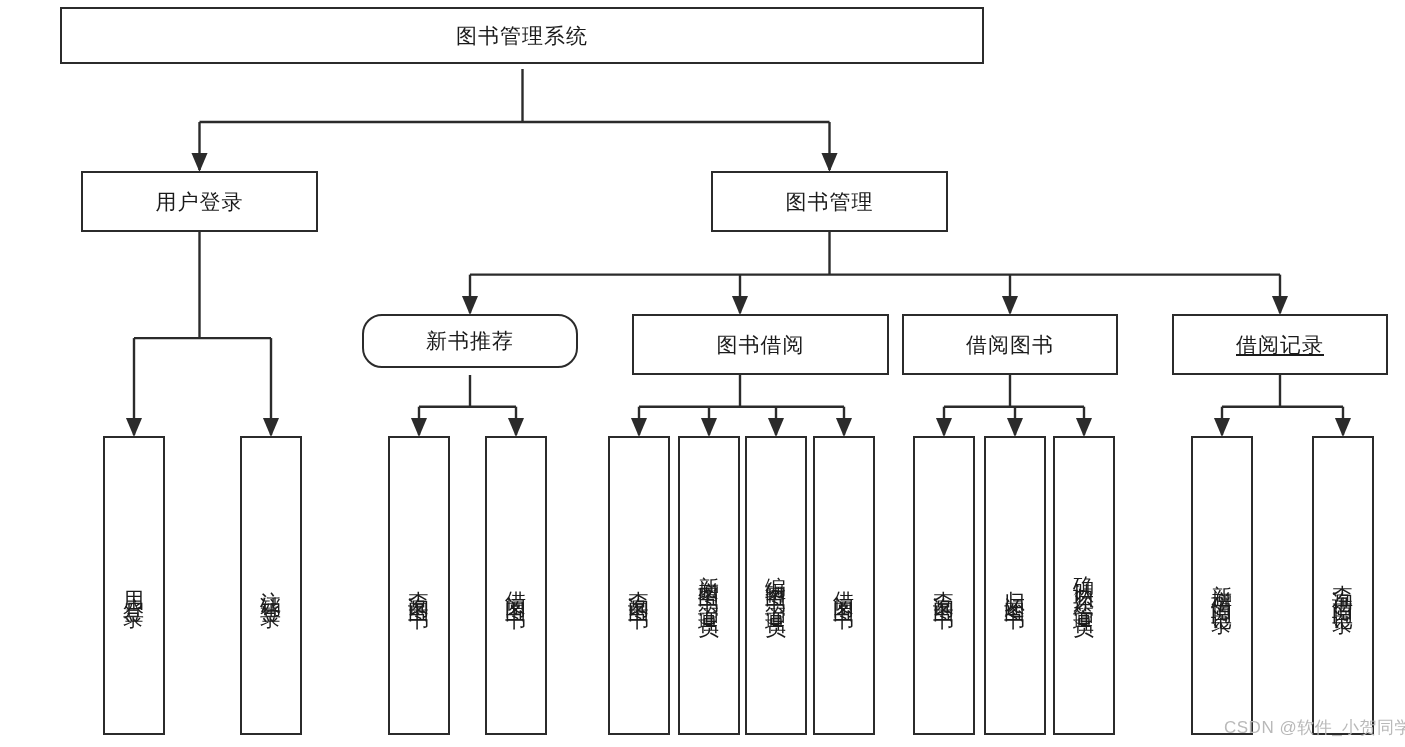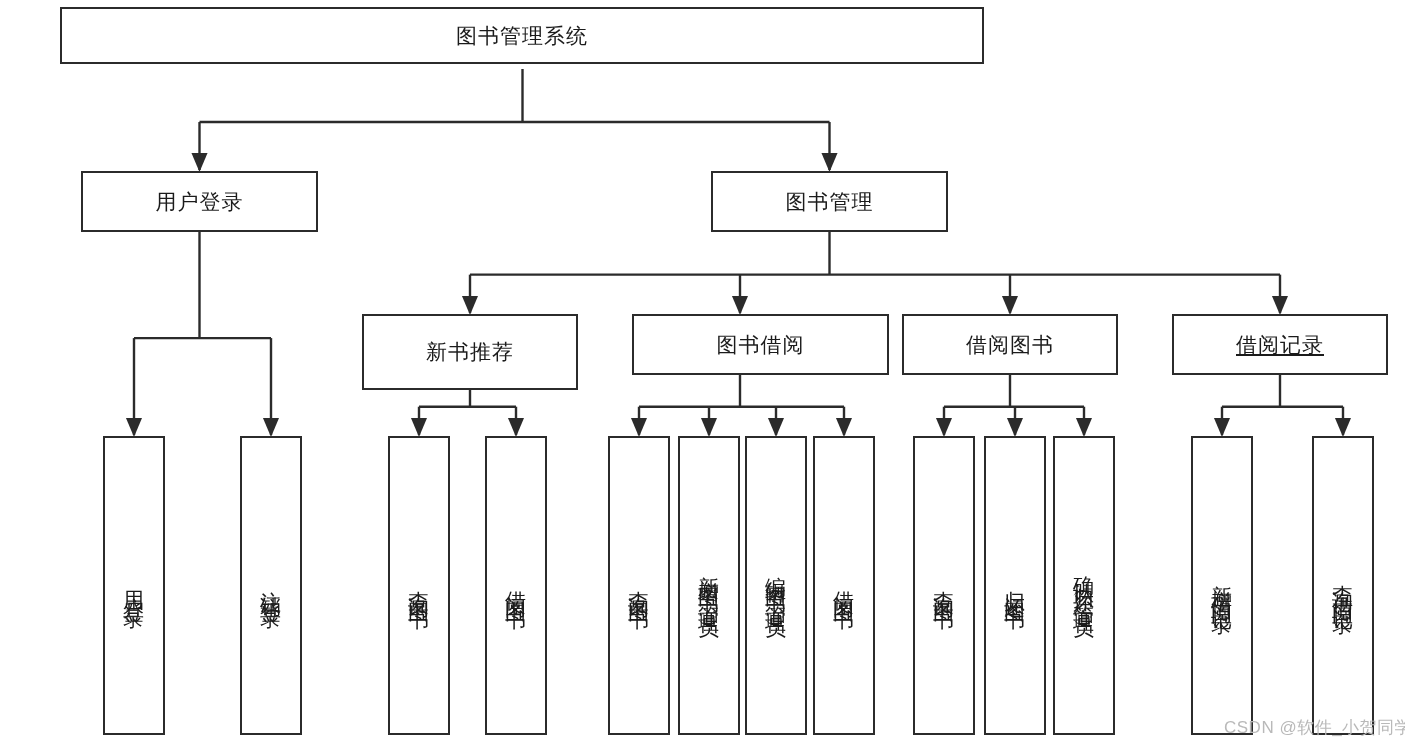--- a/index.html
+++ b/index.html
@@ -112,21 +112,21 @@
   <div id="node-layer">
       <div class="node h" style="left: 20px; top: 7px; width: 924px; height: 57px; margin-left: 40px;">
         <span class="hlabel">图书管理系统</span>
       </div>
       <div class="node h" style="left: 81px; top: 171px; width: 237px; height: 61px;">
         <span class="hlabel">用户登录</span>
       </div>
       <div class="node h" style="left: 711px; top: 171px; width: 237px; height: 61px;">
         <span class="hlabel">图书管理</span>
       </div>
-      <div class="node h" style="left: 362px; top: 314px; width: 216px; height: 76px;">
+      <div class="node h" style="left: 362px; top: 314px; width: 216px; height: 54px; border-radius: 20px;">
         <span class="hlabel">新书推荐</span>
       </div>
       <div class="node h" style="left: 632px; top: 314px; width: 257px; height: 61px; font-family: Liberation Serif, serif;">
         <span class="hlabel">图书借阅</span>
       </div>
       <div class="node h" style="left: 902px; top: 314px; width: 216px; height: 61px;">
         <span class="hlabel">借阅图书</span>
       </div>
       <div class="node h" style="left: 1172px; top: 314px; width: 216px; height: 61px; text-decoration: underline;">
         <span class="hlabel">借阅记录</span>

